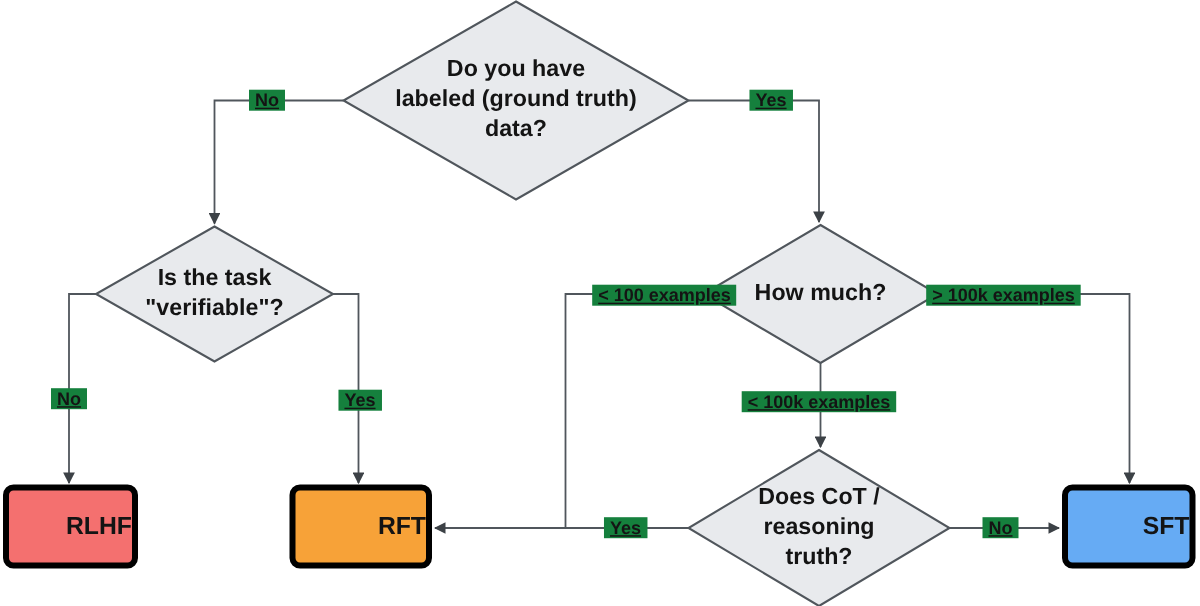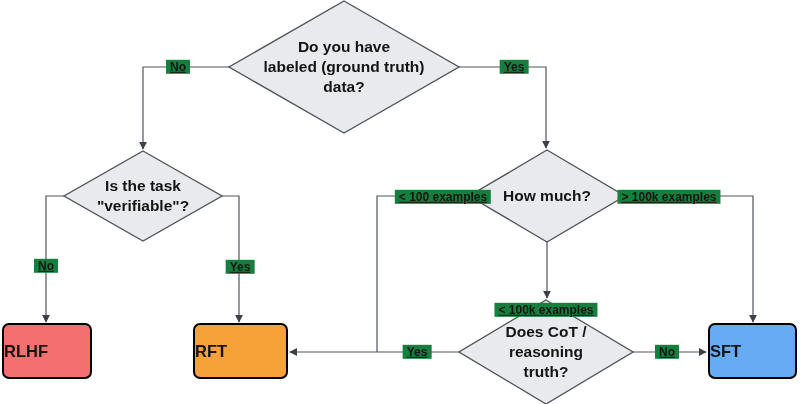--- a/index.html
+++ b/index.html
@@ -42,25 +42,25 @@
     color: #141414;
     background: #15803d;
     padding: 0 4px;
     white-space: nowrap;
     line-height: 1.2;
     text-decoration: underline;
   }
   .box {
     position: absolute;
     box-sizing: border-box;
-    border: 2px solid #000000;
+    border: 4px solid #000000;
     border-radius: 7px;
     display: flex;
     align-items: center;
-    justify-content: flex-start;
+    justify-content: flex-end;
     font-weight: bold;
     font-size: 16.5px;
     color: #141414;
   }
 </style>
 </head>
 <body>
 
 <div class="canvas">
 
@@ -106,17 +106,17 @@
   <div class="box" style="left: 708px; top: 323px; width: 89px; height: 56px; background-color: rgb(102, 171, 244);">
     <span>SFT</span>
   </div>
 
   <div class="edge-label" style="left:178px; top:67px;">No</div>
   <div class="edge-label" style="left:514px; top:67px;">Yes</div>
   <div class="edge-label" style="left:46px; top:266px;">No</div>
   <div class="edge-label" style="left:240px; top:267px;">Yes</div>
   <div class="edge-label" style="left:414px; top:197px;margin-left:29px;">&lt; 100 examples</div>
   <div class="edge-label" style="left:669px; top:197px;">&gt; 100k examples</div>
-  <div class="edge-label" style="left:546px; top:268px;margin-top:42px;">&lt; 100k examples</div>
+  <div class="edge-label" style="left:546px; top:268px;">&lt; 100k examples</div>
   <div class="edge-label" style="left:417px; top:352px;">Yes</div>
   <div class="edge-label" style="left:667px; top:352px;">No</div>
 
 </div>
 
 </body></html>

